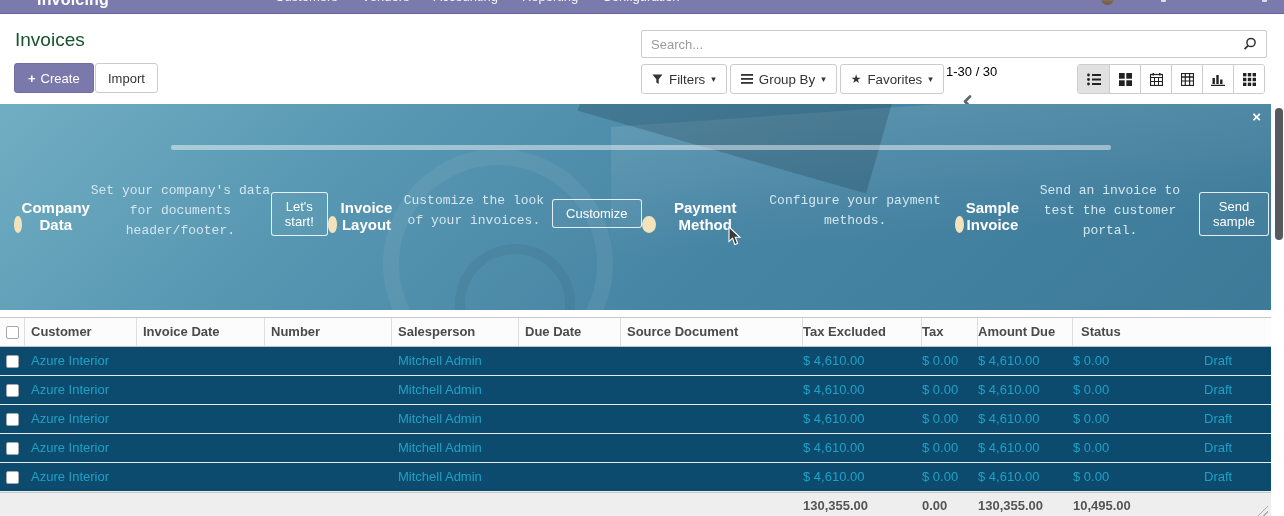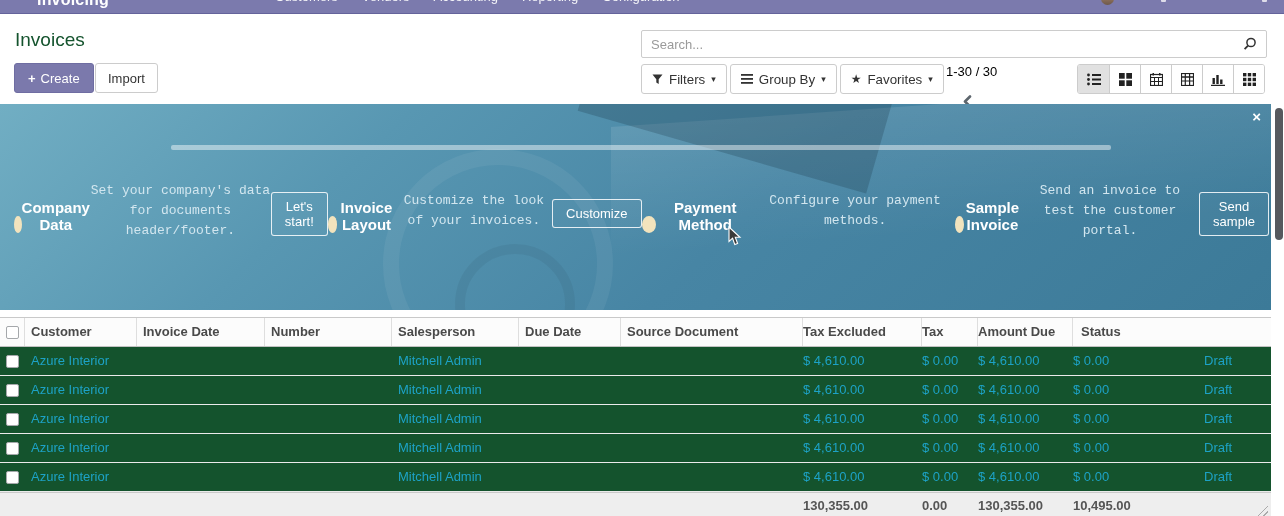--- a/index.html
+++ b/index.html
@@ -80,21 +80,21 @@
     grid-template-columns:25px 112px 128px 127px 127px 102px 182px 119px 56px 95px 123px 75px;
     align-items:stretch; }
   .thead { border-top:1px solid #c9c9c9; border-bottom:1px solid #c2c2c2; background:#fcfcfc; }
   .thead .cell { font-weight:bold; color:#4a4a4a; border-right:1px solid #dedede; }
   .thead .cell:last-child { border-right:none; }
   .cell { height:28px; line-height:27px; font-size:13px; padding-left:6px;
     overflow:hidden; white-space:nowrap; }
   .cell.num { text-align:left; padding-right:5px; padding-left:0; }
   .cell.cb { display:flex; align-items:center; justify-content:center; padding:0; }
   .checkbox { width:13px; height:13px; border:1px solid #a5a8ab; border-radius:2px; background:#fff; }
-  .trow { background:#14532d; border-bottom:1px solid #ebebeb; }
+  .trow { background:#0c4a6e; border-bottom:1px solid #ebebeb; }
   .link { color:#1da2c6; }
   .tfoot { background:#eee; border-top:1px solid #c9c9c9; position:relative; }
   .tfoot .cell { font-weight:bold; color:#555; height:26px; line-height:25px; }
   .resize-hatch { position:absolute; right:3px; bottom:3px; width:11px; height:11px;
     background:repeating-linear-gradient(135deg,#aaa 0 1px,transparent 1px 4px);
     clip-path:polygon(100% 0,100% 100%,0 100%); }
   
   .scroll-thumb { position:absolute; left:1275px; top:108px; width:8px; height:132px;
     background:#56595e; border-radius:4px; }
   .cursor { position:absolute; left:728px; top:226px; z-index:9; }

